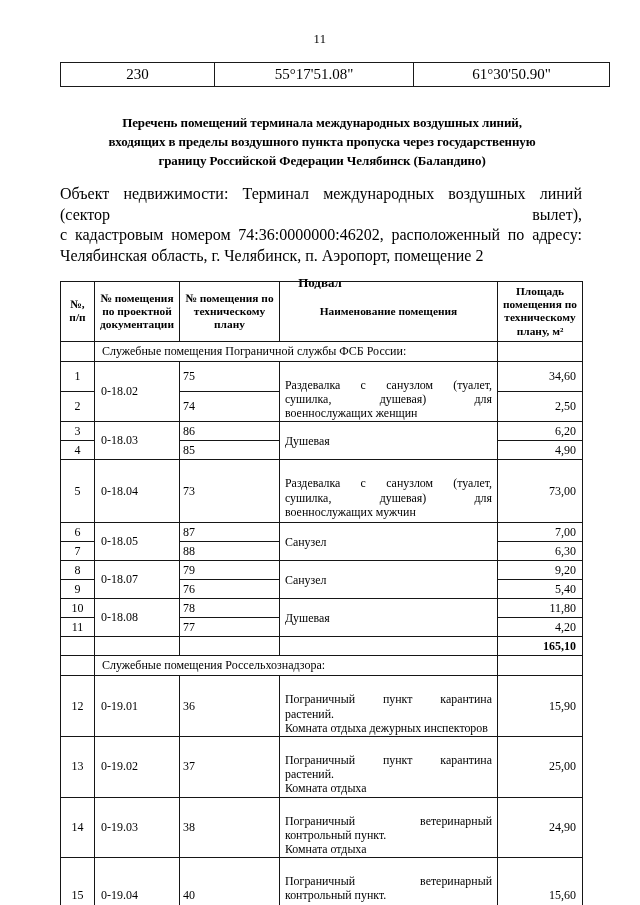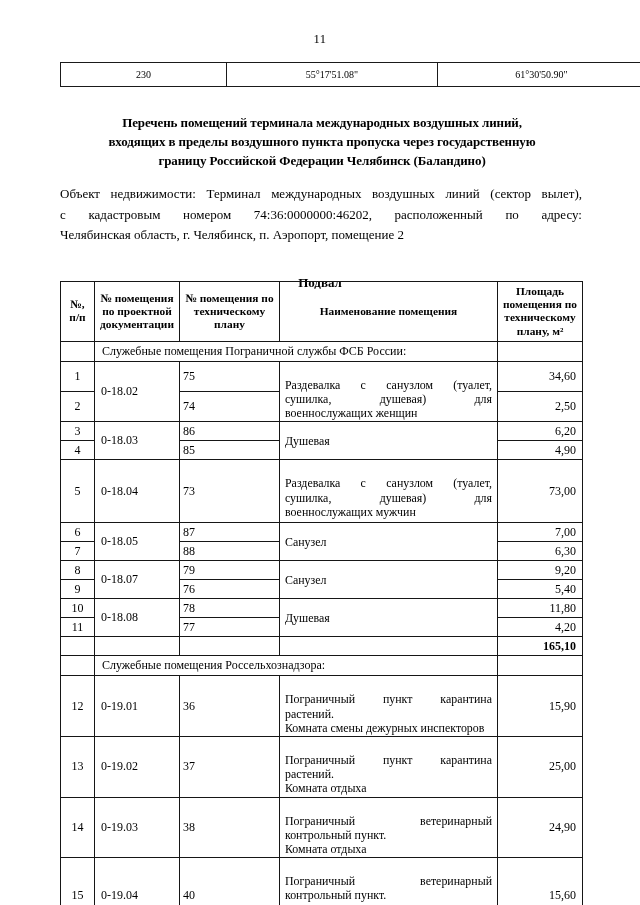--- a/index.html
+++ b/index.html
@@ -41,22 +41,22 @@
     left: 60px;
     width: 522px;
     border-collapse: collapse;
     table-layout: fixed;
   }
   .coord-table td {
     border: 1.3px solid #1a1a1a;
     height: 23px;
     text-align: center;
     vertical-align: middle;
-    font-size: 10px;
-    padding: 0 10px;
+    font-size: 15px;
+    padding: 0 4px;
   }
 
   
   .doc-title {
     position: absolute;
     top: 113px;
     left: 72px;
     width: 500px;
     text-align: center;
     font-weight: bold;
@@ -64,21 +64,21 @@
     line-height: 19px;
     letter-spacing: -0.1px;
   }
 
   
   .intro {
     position: absolute;
     top: 184px;
     left: 60px;
     width: 522px;
-    font-size: 13px;
+    font-size: 16px;
     line-height: 20.5px;
     text-align: justify;
     text-indent: 0;
   }
   .intro .ln {
     display: block;
     text-align: justify;
     text-align-last: justify;
     white-space: normal;
   }
@@ -330,21 +330,21 @@
         <td class="c-area"></td>
       </tr>
 
       <tr>
         <td class="c-num" style="height:54px">12</td>
         <td class="c-proj">0-19.01</td>
         <td class="c-tech">36</td>
         <td class="c-name">
           <span class="jline">Пограничный пункт карантина</span>
           <span class="jline last">растений.</span>
-          <span class="jline last">Комната смены дежурных инспекторов</span>
+          <span class="jline last">Комната отдыха дежурных инспекторов</span>
         </td>
         <td class="c-area">15,90</td>
       </tr>
 
       <tr>
         <td class="c-num" style="height:54px">13</td>
         <td class="c-proj">0-19.02</td>
         <td class="c-tech">37</td>
         <td class="c-name">
           <span class="jline">Пограничный пункт карантина</span>

